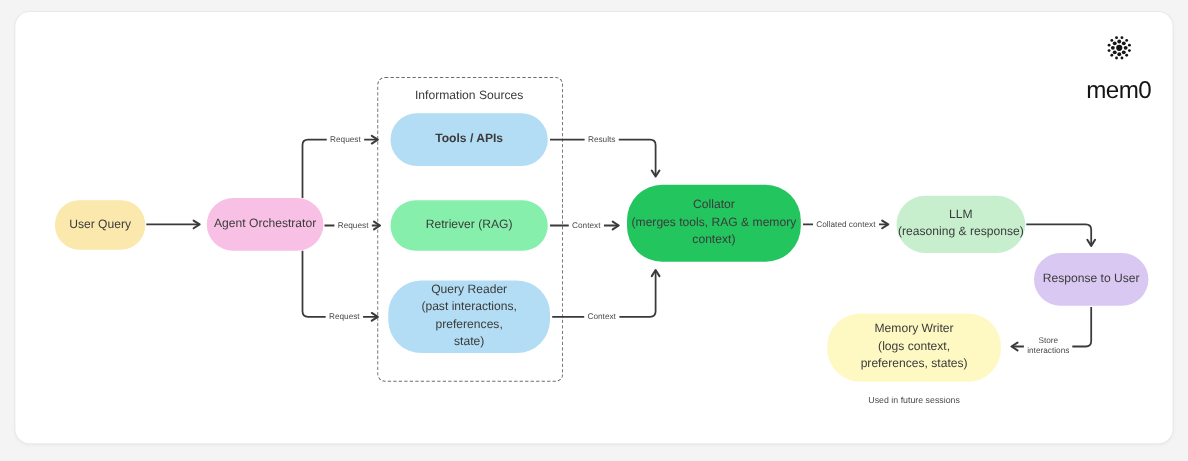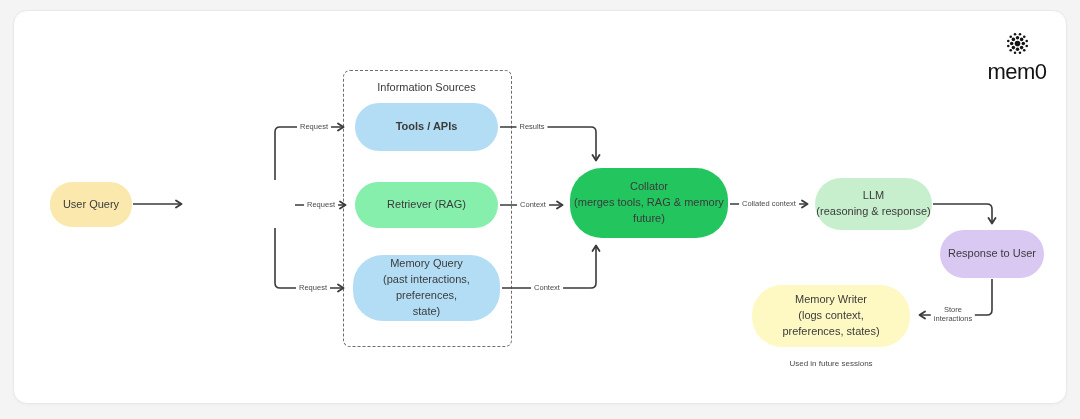--- a/index.html
+++ b/index.html
@@ -28,21 +28,21 @@
     position:absolute; z-index:4; background:#ffffff; color:#4a4a4a;
     font-size:7.5px; line-height:1.25; padding:1px 3px; text-align:center;
     transform:translate(-50%,-50%); white-space:nowrap;
   }
   .footnote {
     position:absolute; left:752px; top:359px; width:158px; text-align:center;
     font-size:8px; color:#4a4a4a; z-index:3;
   }
   .brand {
     position:absolute; left:972px; top:30px; width:90px; z-index:3;
-    display:flex; flex-direction:column; align-items:center; gap:2px;
+    display:flex; flex-direction:column; align-items:center; gap:12px;
   }
   .brand-name { font-size:22px; color:#141414; font-weight:500; letter-spacing:-0.5px; }
 </style>
 </head>
 <body>
 
 <div class="canvas">
   <div class="card"></div>
 
   <div class="group-box"></div>
@@ -65,60 +65,63 @@
       <path d="M730 204 H807" marker-end="url(#arrow)"></path>
       <path d="M933 204 H987 Q992 204 992 209 V223" marker-end="url(#arrow)"></path>
       <path d="M992 279 V310 Q992 315 987 315 H920" marker-end="url(#arrow)"></path>
     </g>
   </svg>
 
   <div class="node" style="left: 50px; top: 182px; width: 82px; height: 45px; border-radius: 22px; background: rgb(251, 232, 172);">
     <div>User Query</div>
   </div>
 
+  <div class="node" style="left: 188px; top: 180px; width: 106px; height: 48px; border-radius: 24px; background: rgb(248, 192, 229);">
+    <div>Agent Orchestrator</div>
+  </div>
 
   <div class="node" style="left: 355px; top: 103px; width: 143px; height: 48px; border-radius: 24px; background: rgb(179, 221, 244); font-weight: bold;">
     <div>Tools / APIs</div>
   </div>
 
   <div class="node" style="left: 355px; top: 182px; width: 143px; height: 46px; border-radius: 23px; background: #86efac;">
     <div>Retriever (RAG)</div>
   </div>
 
   <div class="node" style="left: 353px; top: 255px; width: 147px; height: 66px; border-radius: 30px; background: rgb(179, 221, 244);">
-    <div>Memory Query</div>
+    <div>Query Reader</div>
     <div>(past interactions, preferences,</div>
     <div>state)</div>
   </div>
 
   <div class="node" style="left: 570px; top: 168px; width: 158px; height: 70px; border-radius: 32px; background: #22c55e;">
     <div>Collator</div>
     <div>(merges tools, RAG &amp; memory</div>
-    <div>future)</div>
+    <div>context)</div>
   </div>
 
   <div class="node" style="left: 940px; top: 230px; width: 104px; height: 48px; border-radius: 24px; background: rgb(217, 200, 242);">
     <div>Response to User</div>
   </div>
 
   <div class="node" style="left: 815px; top: 178px; width: 117px; height: 52px; border-radius: 26px; background: rgb(199, 239, 206);">
     <div>LLM</div>
     <div>(reasoning &amp; response)</div>
   </div>
 
   <div class="node" style="left: 752px; top: 285px; width: 158px; height: 62px; border-radius: 30px; background: #fef9c3;">
     <div>Memory Writer</div>
     <div>(logs context,</div>
     <div>preferences, states)</div>
   </div>
 
   <div class="edge-label" style="left:314px;top:127px">Request</div>
   <div class="edge-label" style="left:321px;top:205px">Request</div>
   <div class="edge-label" style="left:313px;top:288px">Request</div>
-  <div class="edge-label" style="left:532px;top:127px">Results</div>
+  <div class="edge-label" style="left:547px;top:127px">Results</div>
   <div class="edge-label" style="left:533px;top:205px">Context</div>
   <div class="edge-label" style="left:547px;top:288px">Context</div>
   <div class="edge-label" style="left:769px;top:204px">Collated context</div>
   <div class="edge-label" style="left:953px;top:314px">
     <div>Store</div>
     <div>interactions</div>
   </div>
 
   <div class="footnote">Used in future sessions</div>
 

